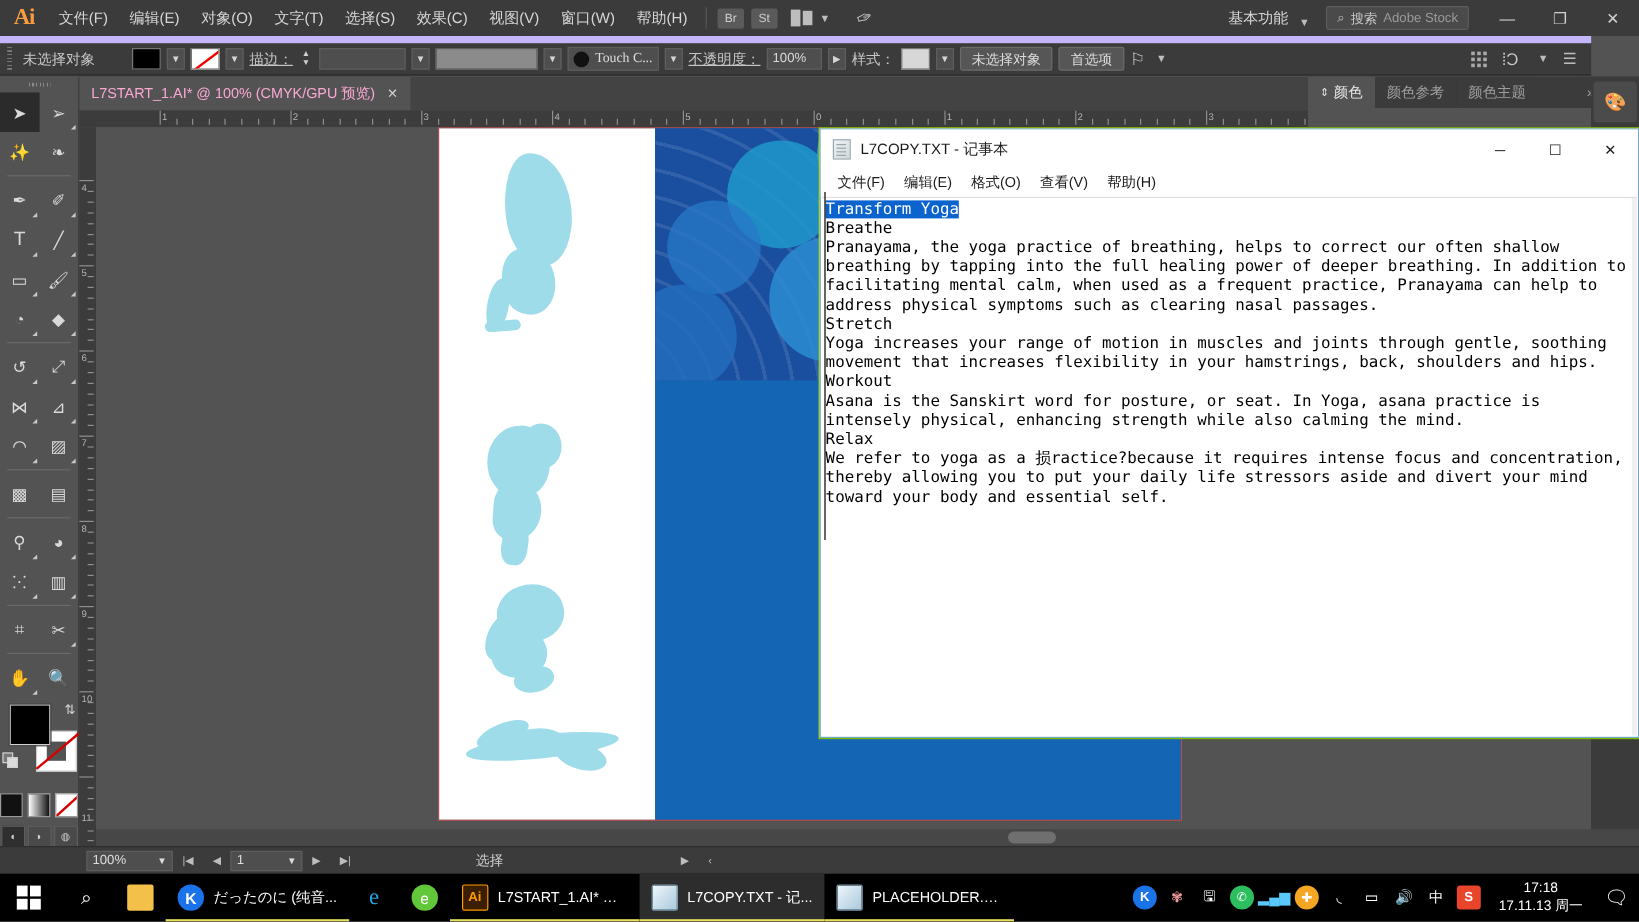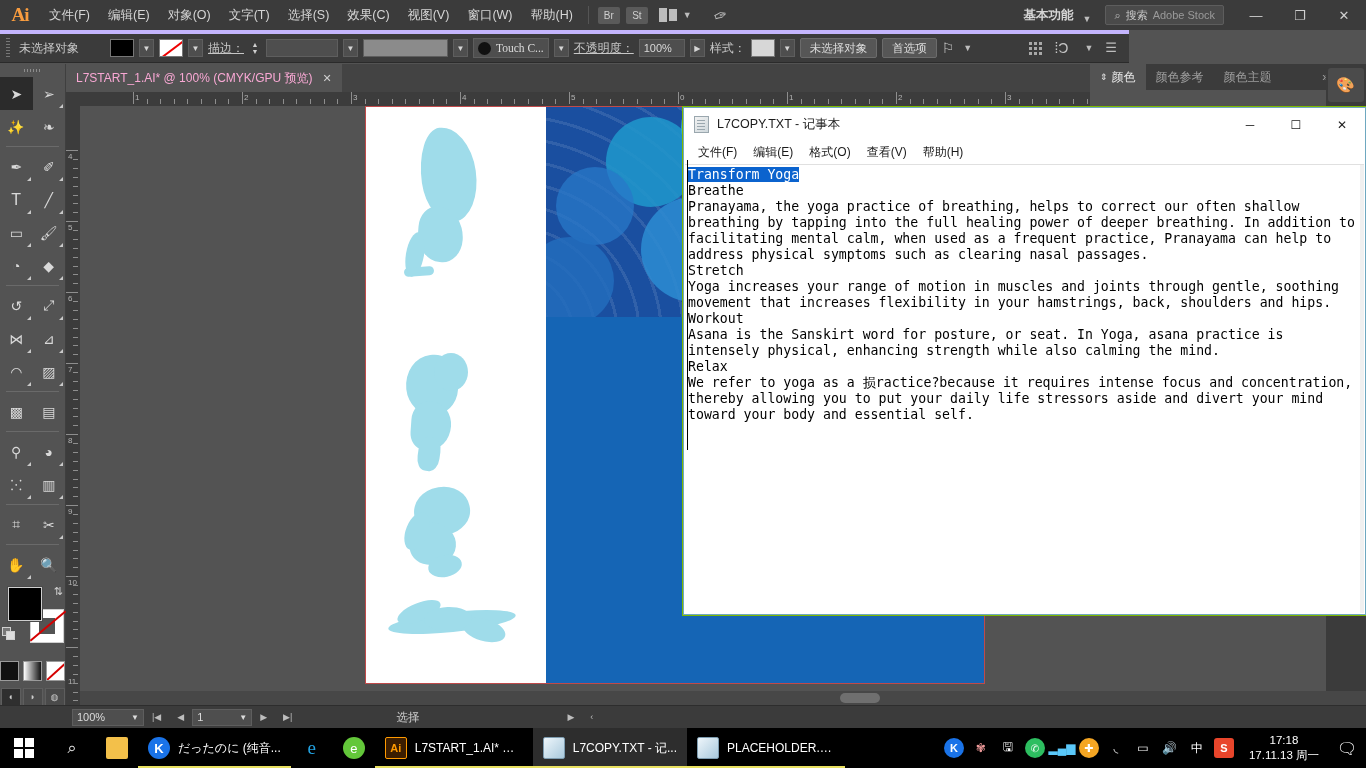--- a/index.html
+++ b/index.html
@@ -16,30 +16,30 @@
     line-height:30px; white-space:nowrap; cursor:default; }
   .mb-sep { width:1px; height:18px; background:#555; margin:0 6px; }
   .mb-box { width:22px;height:17px;background:#5a5a5a;color:#cfcfcf;font-size:10px;
     display:flex;align-items:center;justify-content:center;border-radius:2px;margin:0 3px;}
   .mb-grid { display:flex; align-items:center; color:#bdbdbd; font-size:12px; margin-left:8px;}
   .sq2 { display:inline-block;width:8px;height:14px;background:#bdbdbd;margin-right:2px;}
   .sq2b { display:inline-block;width:8px;height:6px;background:#bdbdbd;margin-right:2px;vertical-align:top;}
   .caret { font-size:9px; color:#bdbdbd; margin-left:4px;}
   .mb-spacer { flex:1 1 auto; }
   .ws-name { color:#d6d6d6; font-size:12.5px; }
-  .ws-box { display:flex;align-items:flex-end;gap:5px;padding:3px 8px;font-weight:bold;}
+  .ws-box { display:flex;align-items:flex-end;gap:5px;padding:3px 8px;}
   .stock-search { display:flex;align-items:center;gap:5px;background:#4a4a4a;
     border:1px solid #5d5d5d; border-radius:2px; height:20px; padding:0 8px; margin-left:6px;}
   .stock-search .ph { color:#9a9a9a; font-size:11px; }
   .stock-search .lbl { color:#c9c9c9; font-size:11px; }
   .wbtn { width:44px; height:30px; display:flex; align-items:center; justify-content:center;
     color:#d0d0d0; font-size:13px; cursor:default;}
 
-  .ai-ctrlbar { position:absolute; left:0; top:30px; width:1129px; height:33px;
-    background:#3b3b3b; border-top:4px solid #c4b5fd; border-bottom:1px solid #2b2b2b;
+  .ai-ctrlbar { position:absolute; left:0; top:30px; width:1326px; height:33px;
+    background:#3b3b3b; border-top:6px solid #c4b5fd; border-bottom:1px solid #2b2b2b;
     display:flex; align-items:center; padding:0 6px; gap:5px;}
   .grip { width:4px;height:20px;
     background:repeating-linear-gradient(to bottom,#777 0 1px,transparent 1px 3px);
     margin-right:4px;}
   .cb-label { color:#c7c7c7; font-size:12px; white-space:nowrap;}
   .cb-label.u { text-decoration:underline; }
   .swatch { width:24px;height:18px;border:1px solid #777;}
   .ddarrow { width:15px;height:18px;background:#4e4e4e;border:1px solid #5e5e5e;
     display:flex;align-items:center;justify-content:center;color:#d5d5d5;font-size:8px;}
   .nonebox{width:24px;height:18px;border:1px solid #777;background:#fff;position:relative;overflow:hidden;}

